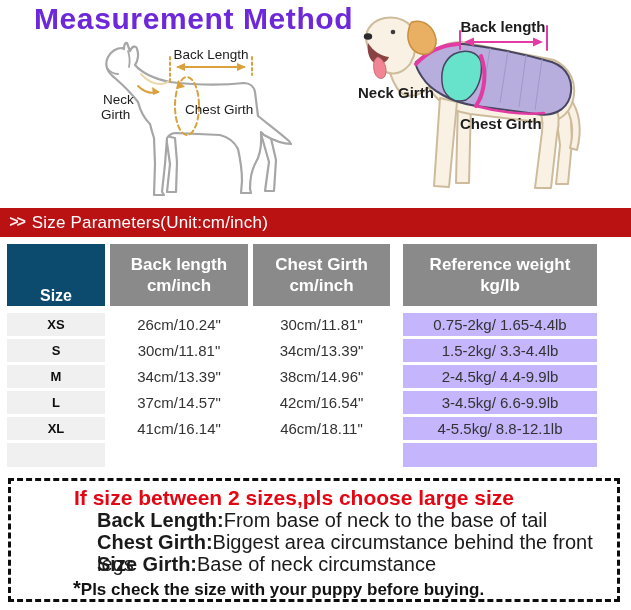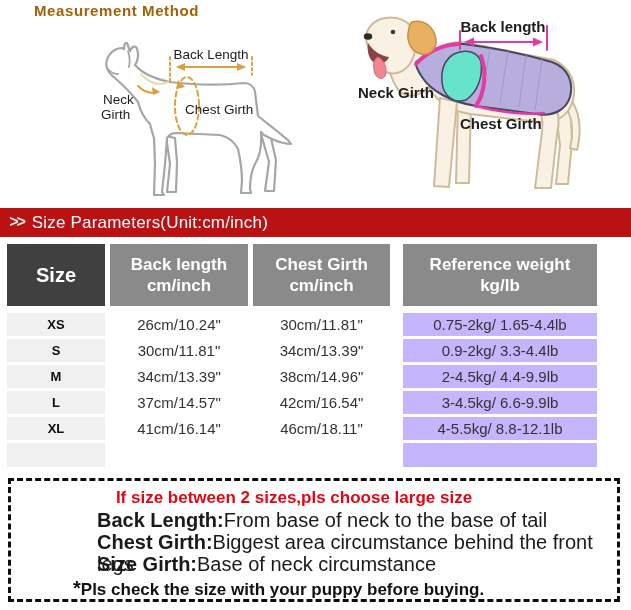--- a/index.html
+++ b/index.html
@@ -1,21 +1,21 @@
 <!DOCTYPE html>
 <html><head>
 <meta charset="utf-8">
 <style>
   html,body{margin:0;padding:0;background:#fff;}
   .page{position:relative;width:631px;height:610px;background:#ffffff;
         font-family:"Liberation Sans",sans-serif;overflow:hidden;}
 
   
-  .title{position:absolute;left:34px;top:2px;font-size:15px;font-weight:600;
-         letter-spacing:.6px;color:#a16207;}
+  .title{position:absolute;left:34px;top:2px;font-size:30px;font-weight:600;
+         letter-spacing:.6px;color:#6d28d9;}
 
   
   .svg-abs{position:absolute;}
 
   
   .banner{position:absolute;left:0;top:208px;width:631px;height:29px;
           background:#ba1113;color:#fff;display:flex;align-items:center;}
   .banner .chev{font-weight:bold;font-style:italic;font-size:16px;
                 margin:0 8px 2px 9px;letter-spacing:-2px;color:#ffe9e9;}
   .banner .btext{font-size:17px;letter-spacing:.2px;}
@@ -23,33 +23,33 @@
   
   .tbl{position:absolute;left:0;top:244px;width:631px;}
   .trow{display:flex;padding-left:7px;margin-bottom:3px;}
   .trow.hdr{margin-bottom:7px;}
   .c0{width:98px;margin-right:5px;}
   .c1{width:138px;margin-right:5px;}
   .c2{width:137px;margin-right:13px;}
   .c3{width:194px;}
   .th{height:62px;display:flex;flex-direction:column;justify-content:center;
       align-items:center;color:#fff;font-weight:bold;font-size:17px;line-height:21px;}
-  .th.c0{background:#404040;font-size:20px;}
+  .th.c0{background:#0c4a6e;font-size:16px;justify-content:flex-end;}
   .th.c1,.th.c2,.th.c3{background:#8a8a8a;}
   .td{height:23px;display:flex;align-items:center;justify-content:center;
       font-size:15px;color:#333;}
   .td.c0{background:#f0f0f0;font-weight:bold;color:#0e0e0e;font-size:13px;}
   .td.c3{background:#c4b5fd;}
   .trow.empty .td{height:24px;}
 
   
   .notes{position:absolute;left:8px;top:478px;width:612px;height:124px;
          border:3px dashed #0d0d0d;box-sizing:border-box;padding-top:6px;}
   .warn{height:22px;line-height:22px;text-align:center;padding-right:40px;
-        color:#e30613;font-weight:bold;font-size:17px;}
+        color:#e30613;font-weight:bold;font-size:21px;}
   .def{height:22px;line-height:22px;padding-left:86px;font-size:20px;color:#1a1a1a;}
   .def .term{font-weight:bold;}
   .fnote{margin-top:2px;padding-left:62px;font-weight:bold;font-size:17px;color:#111;}
   .fnote .star{font-size:20px;}
 </style>
 </head>
 <body>
 
 <div class="page">
 
@@ -153,21 +153,21 @@
     <div class="trow">
       <div class="td c0">XS</div>
       <div class="td c1">26cm/10.24"</div>
       <div class="td c2">30cm/11.81"</div>
       <div class="td c3">0.75-2kg/ 1.65-4.4lb</div>
     </div>
     <div class="trow">
       <div class="td c0">S</div>
       <div class="td c1">30cm/11.81"</div>
       <div class="td c2">34cm/13.39"</div>
-      <div class="td c3">0.9-2kg/ 3.3-4.4lb</div>
+      <div class="td c3">1.5-2kg/ 3.3-4.4lb</div>
     </div>
     <div class="trow">
       <div class="td c0">M</div>
       <div class="td c1">34cm/13.39"</div>
       <div class="td c2">38cm/14.96"</div>
       <div class="td c3">2-4.5kg/ 4.4-9.9lb</div>
     </div>
     <div class="trow">
       <div class="td c0">L</div>
       <div class="td c1">37cm/14.57"</div>

